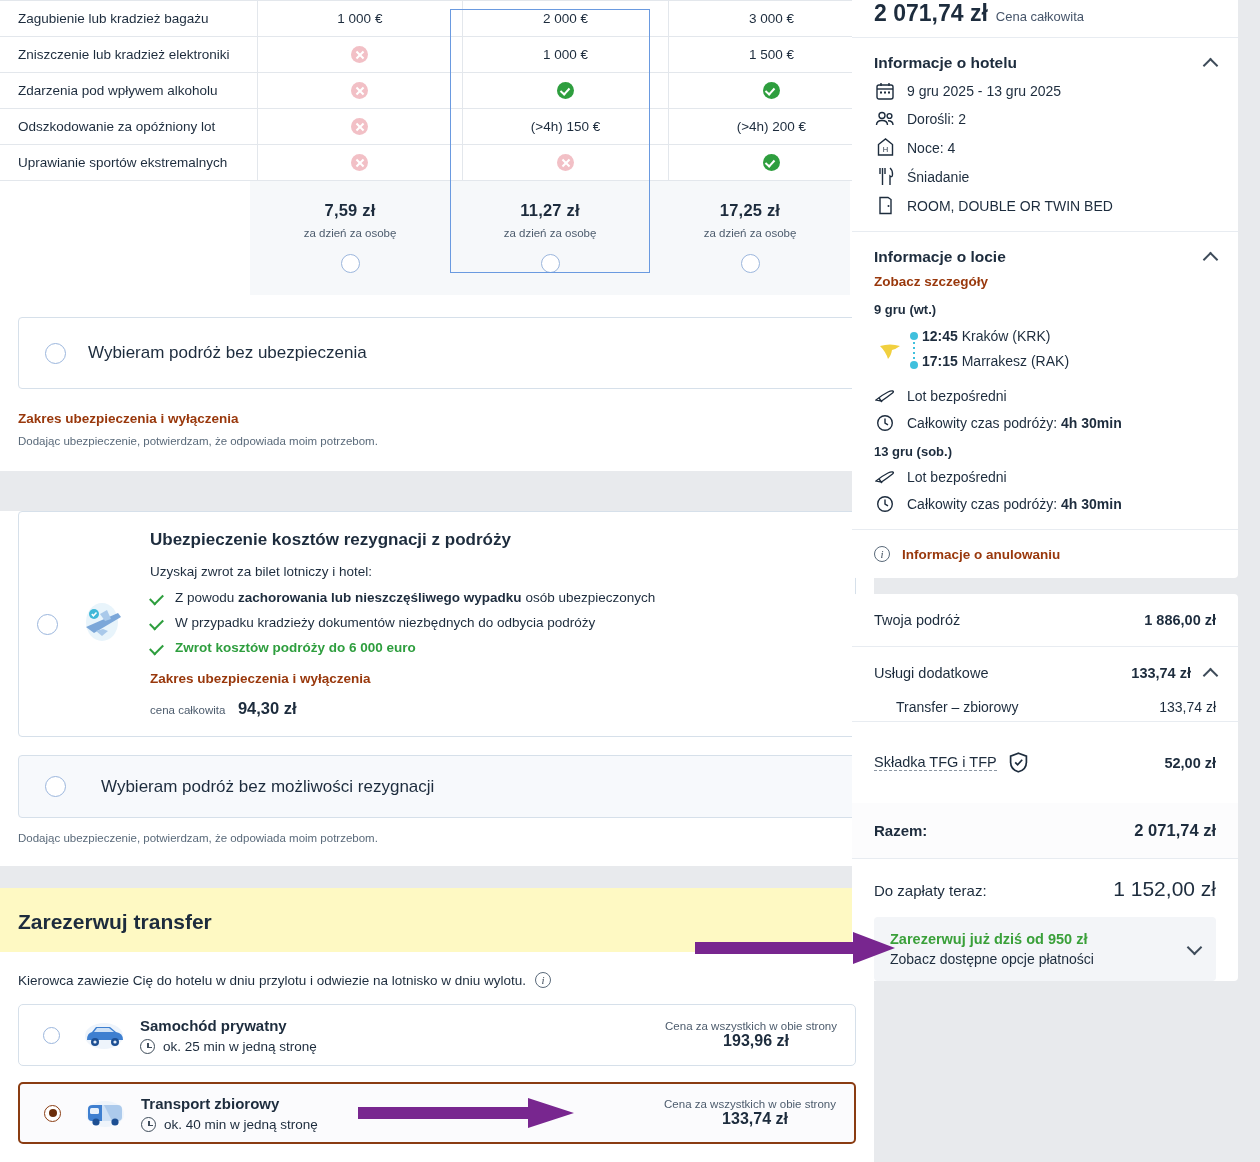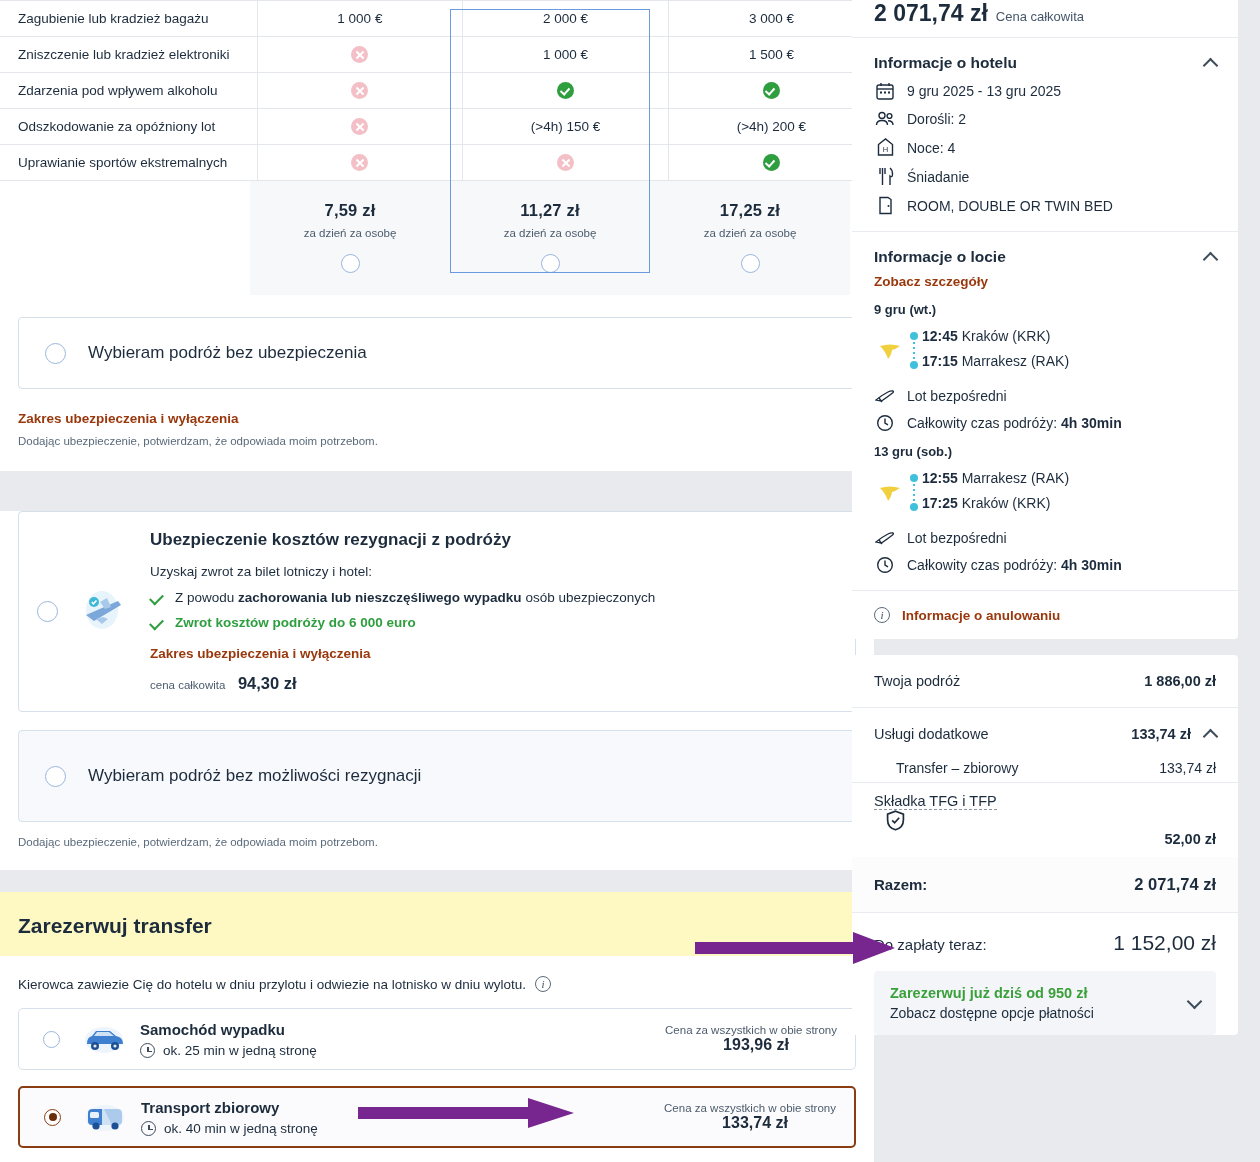--- a/index.html
+++ b/index.html
@@ -149,21 +149,21 @@
   .leg .tl { font-size: 14px; margin: 3px 0 9px 0; }
   .leg .tl b { font-weight: bold; }
 
   .sum-row { display: flex; align-items: center; padding: 18px 22px; font-size: 14.5px; border-top: 1px solid #e8ecf1; }
   .sum-row:first-child { border-top: none; }
   .sum-row .v { margin-left: auto; font-weight: bold; }
   .sub-row { display: flex; padding: 0 22px 6px 44px; font-size: 14px; }
   .sub-row .v { margin-left: auto; }
   .usun { font-size: 11px; color: #8b96a3; letter-spacing: .6px; padding: 0 22px 14px 44px; }
 
-  .tfg { display: flex; align-items: flex-start; padding: 10px 22px; border-top: 1px solid #e8ecf1; font-size: 14.5px; flex-direction: column; }
+  .tfg { display: flex; align-items: center; padding: 30px 22px; border-top: 1px solid #e8ecf1; font-size: 14.5px; }
   .tfg .u { border-bottom: 1px dashed #8b96a3; }
   .tfg .v { margin-left: auto; font-weight: bold; }
 
   .razem { display: flex; align-items: center; padding: 18px 22px; font-size: 15px; font-weight: bold; background: #fcfcfd; }
   .razem .v { margin-left: auto; font-size: 16.5px; }
   .dzis { display: flex; align-items: baseline; padding: 18px 22px 6px 22px; font-size: 15px; font-weight: normal; border-top: 1px solid #e8ecf1; }
   .dzis .v { margin-left: auto; font-size: 21px; }
   .paybox { margin: 10px 22px 18px 22px; background: #f3f5f8; border-radius: 4px; padding: 14px 16px; display: flex; align-items: center; }
   .paybox .g { color: #3aa03a; font-weight: bold; font-size: 14.5px; }
   .paybox .s { font-size: 14px; margin-top: 4px; }
@@ -248,34 +248,38 @@
           </svg>
         </span>
         <div class="cancel-body">
           <div class="cancel-title">Ubezpieczenie kosztów rezygnacji z podróży</div>
           <div class="cancel-sub">Uzyskaj zwrot za bilet lotniczy i hotel:</div>
           <div id="cancel-bullets">
               <div class="chk-line">
                 <span class="chk"></span>
                 <span><span>Z powodu </span><b>zachorowania lub nieszczęśliwego wypadku</b><span> osób ubezpieczonych</span></span>
               </div>
+              <div class="chk-line">
+                <span class="chk"></span>
+                <span><span>W przypadku kradzieży dokumentów niezbędnych do odbycia podróży</span></span>
+              </div>
             </div>
           <div class="chk-line green">
             <span class="chk"></span>
             <span>Zwrot kosztów podróży do 6 000 euro</span>
           </div>
           <a class="link-brown" href="#" style="display:inline-block;margin-top:6px;">Zakres ubezpieczenia i wyłączenia</a>
           <div class="price-right">
             <span class="lbl">cena całkowita</span>
             <span class="amt">94,30 zł</span>
           </div>
         </div>
       </div>
 
-      <div class="opt-bar" style="margin-top:14px;height:92px;">
+      <div class="opt-bar" style="margin-top:14px;height:63px;gap:13px;">
         <span class="radio-big"></span>
         <span class="txt">Wybieram podróż bez możliwości rezygnacji</span>
       </div>
       <div style="padding:14px 18px 22px 18px;">
         <div class="fineprint">Dodając ubezpieczenie, potwierdzam, że odpowiada moim potrzebom.</div>
       </div>
     </div>
 
     <div class="sect-gap"></div>
 
@@ -291,21 +295,21 @@
             <span class="veh-ico"><svg viewBox="0 0 44 34" width="44" height="34">
                 <ellipse cx="22" cy="18" rx="19" ry="13" fill="#eef4fb"></ellipse>
                 <path d="M5 22 q0-7 5-8 l4-5 h14 l6 5 q7 1 7 8 z" fill="#3e7fd0"></path>
                 <path d="M12 14 l3-4 h12 l5 4 z" fill="#cfe1f5"></path>
                 <circle cx="13" cy="24" r="4" fill="#1d4f93"></circle>
                 <circle cx="33" cy="24" r="4" fill="#1d4f93"></circle>
                 <circle cx="13" cy="24" r="1.6" fill="#dfe9f6"></circle>
                 <circle cx="33" cy="24" r="1.6" fill="#dfe9f6"></circle>
               </svg></span>
             <span class="veh-txt">
-              <span class="veh-name" style="display:block">Samochód wypadku</span>
+              <span class="veh-name" style="display:block">Samochód prywatny</span>
               <span class="veh-dur">
                 <span class="clock"></span>
                 <span>ok. 25 min w jedną stronę</span>
               </span>
             </span>
             <span class="veh-price">
               <span class="lbl">Cena za wszystkich w obie strony</span>
               <span class="amt">193,96 zł</span>
             </span>
           </div>
@@ -444,36 +448,20 @@
                   <svg width="18" height="18" viewBox="0 0 18 18">
                     <circle cx="9" cy="9" r="7.3" fill="none" stroke="#1d2c3d" stroke-width="1.4"></circle>
                     <path d="M9 4.5 V9 L12 10.8" fill="none" stroke="#1d2c3d" stroke-width="1.4"></path>
                   </svg>
                 </span>
                 <span><span>Całkowity czas podróży:</span> <b>4h 30min</b></span>
               </div>
             </div>
             <div>
               <div class="flt-date">13 gru (sob.)</div>
-              <div class="leg">
-                <span class="air">
-                  <svg width="26" height="22" viewBox="0 0 26 22">
-                    <path d="M2 5 q10-3 20 0 q-4 3-8 4 q-1 6-4 9 q-2-7-8-13 z" fill="#f1d03f"></path>
-                  </svg>
-                </span>
-                <span class="rail">
-                  <span class="dot t"></span>
-                  <span class="dashline"></span>
-                  <span class="dot b"></span>
-                </span>
-                <span class="times">
-                  <div class="tl"><b>12:55</b> <span>Marrakesz (RAK)</span></div>
-                  <div class="tl"><b>17:25</b> <span>Kraków (KRK)</span></div>
-                </span>
-              </div>
               <div class="irow">
                 <span class="gi">
                   <svg width="20" height="16" viewBox="0 0 20 16">
                     <path d="M1 12 q6-5 12-8 q3-1.5 5-1 q1 .5-.5 2 q-5 4-11 8 z" fill="none" stroke="#1d2c3d" stroke-width="1.3"></path>
                     <path d="M4 10 l3 4" stroke="#1d2c3d" stroke-width="1.3"></path>
                   </svg>
                 </span>
                 <span>Lot bezpośredni</span>
               </div>
               <div class="irow">

